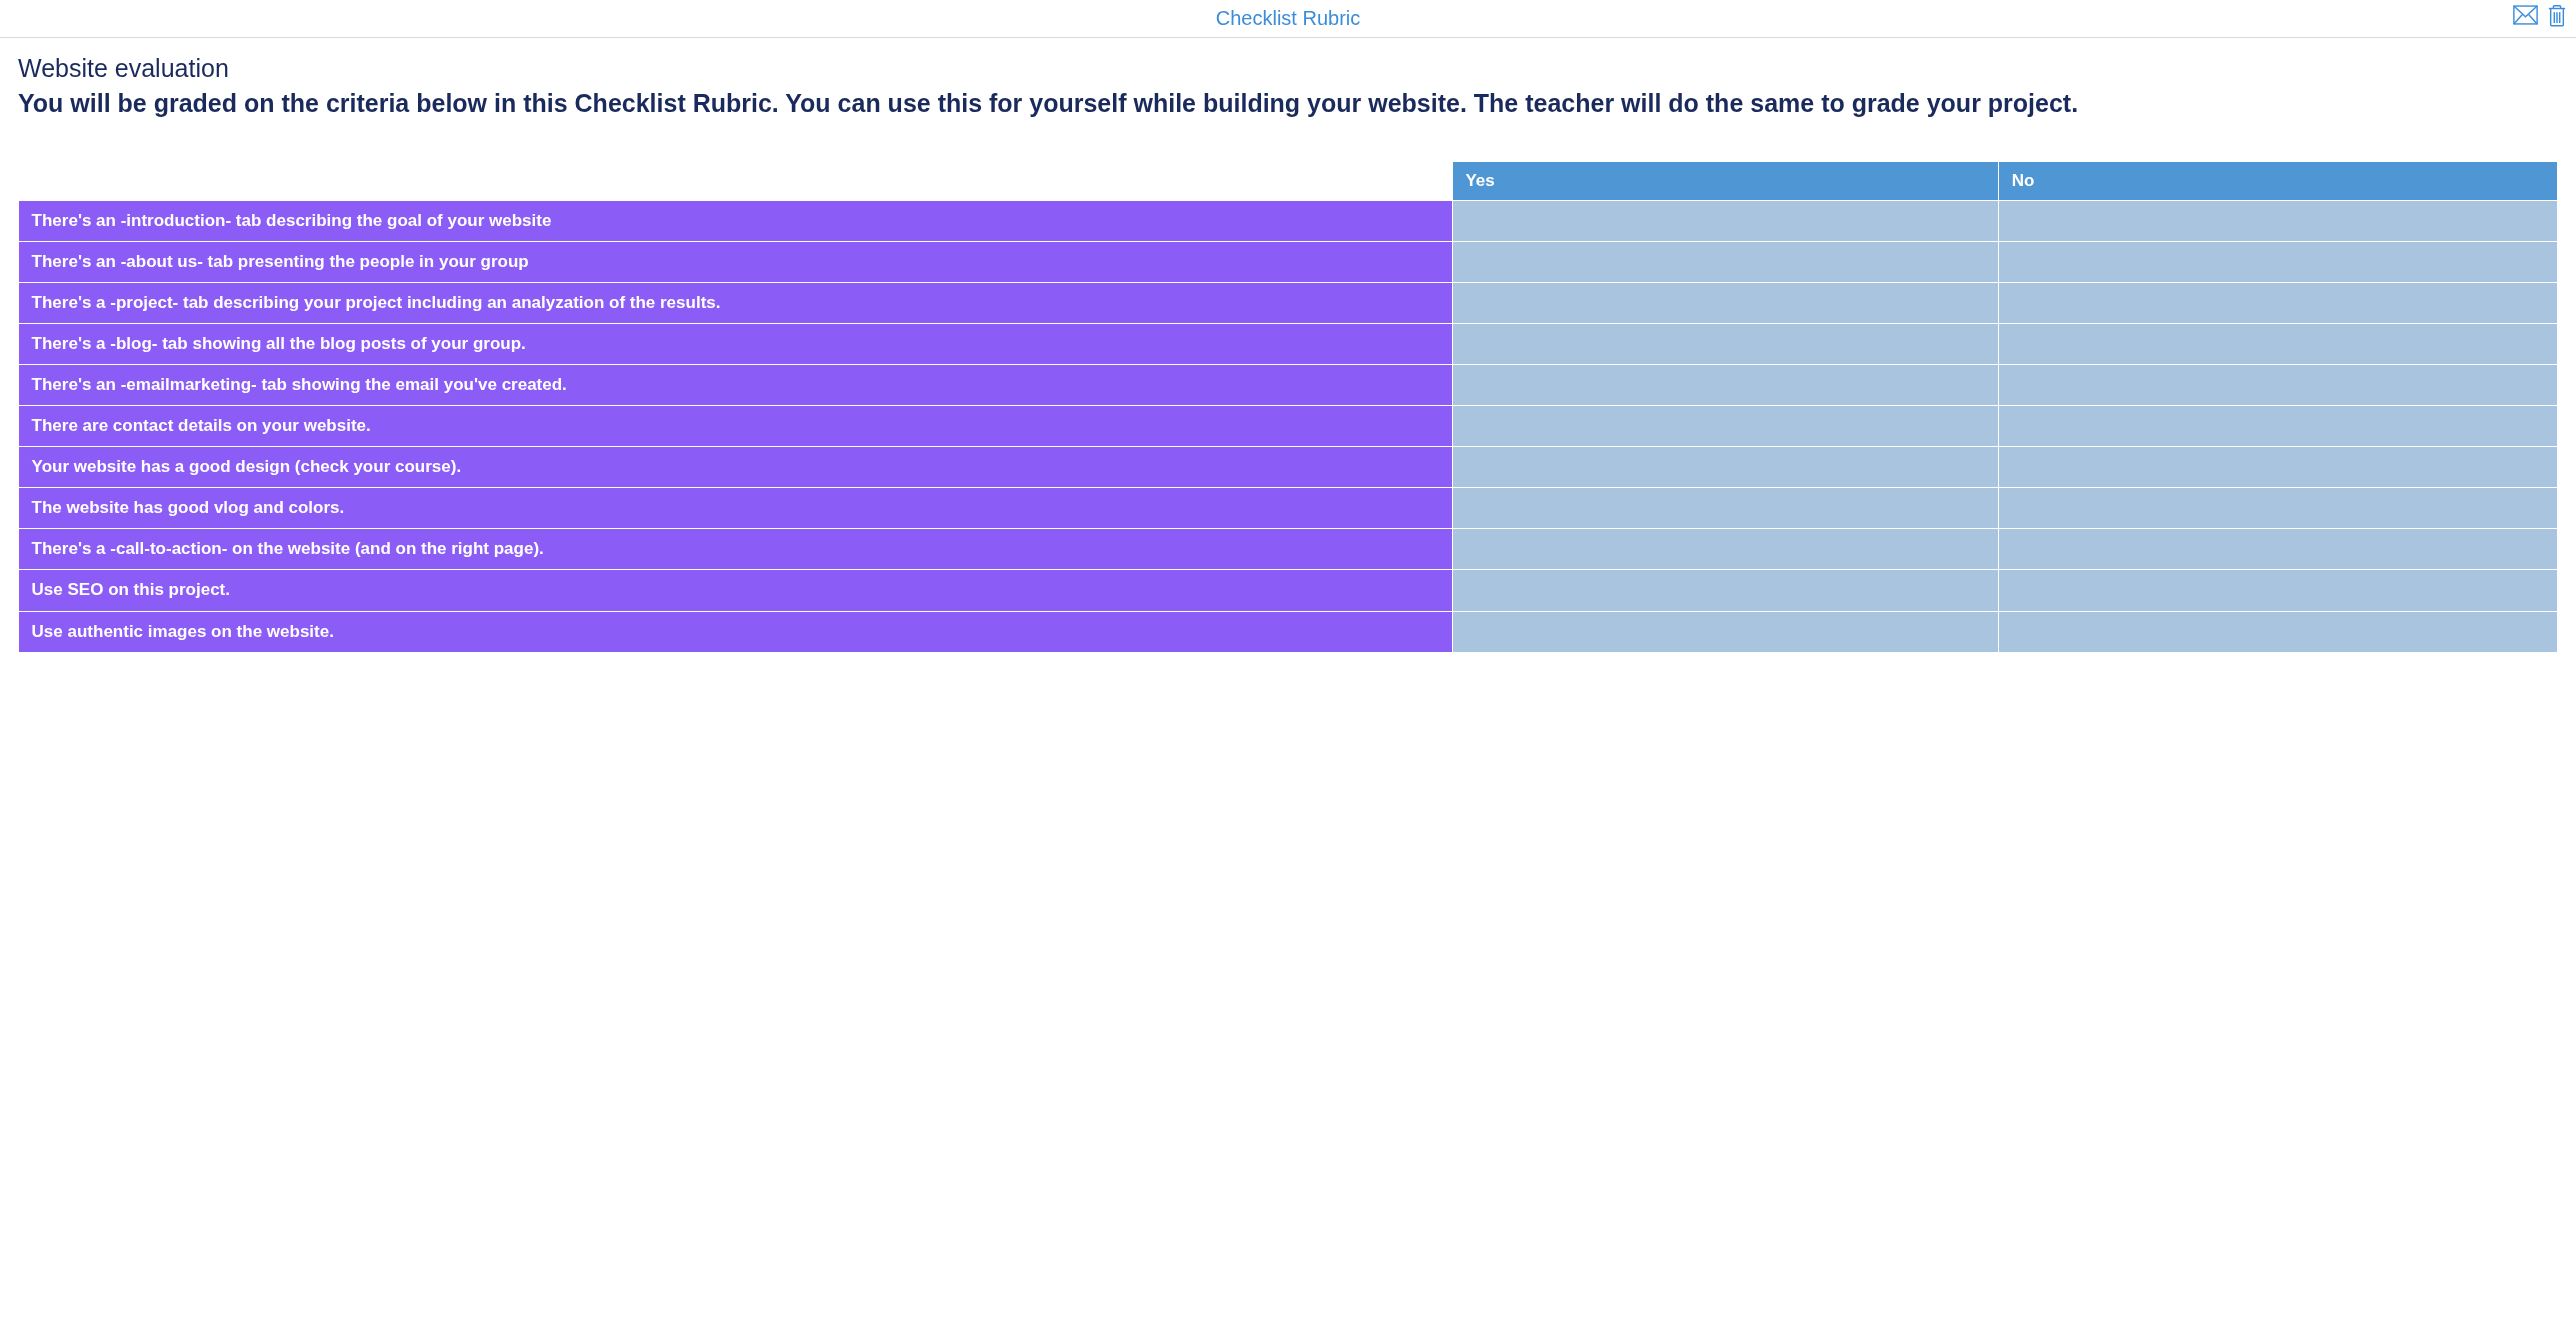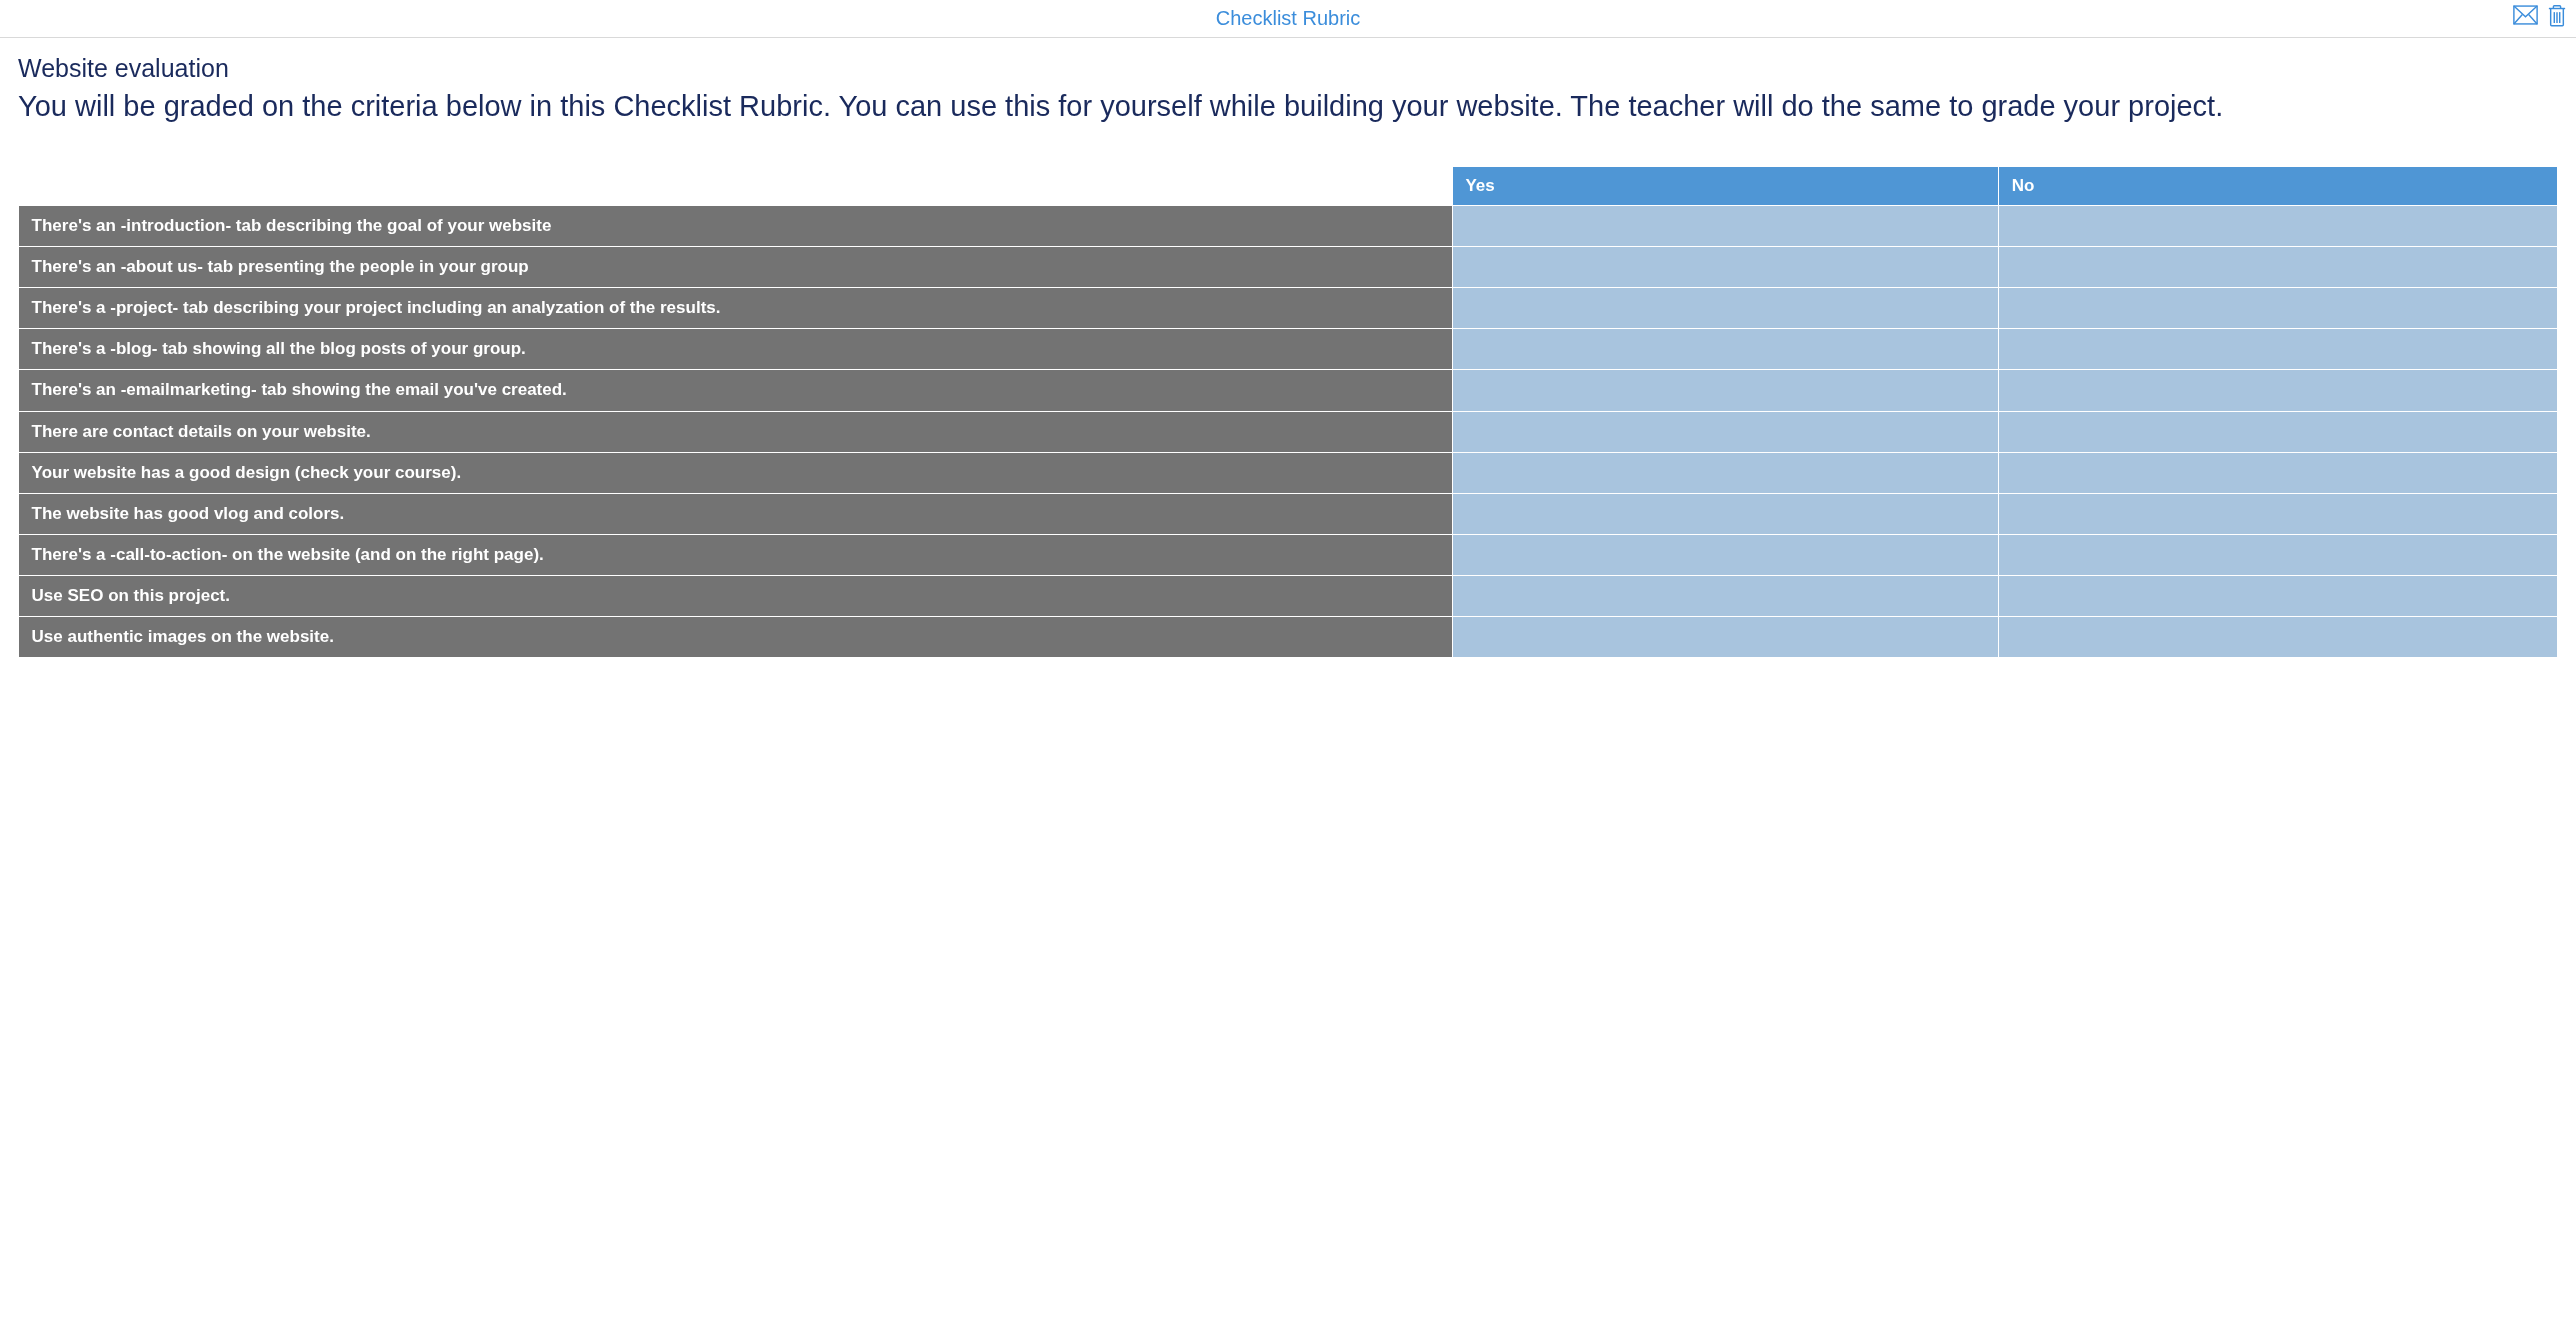--- a/index.html
+++ b/index.html
@@ -46,22 +46,22 @@
   .content {
     padding: 16.3px 18px 27px 18px;
   }
   .main-title {
     font-size: 25px;
     font-weight: 400;
     color: #1a2a5c;
     margin-bottom: 3.6px;
   }
   .main-desc {
-    font-size: 29px;
-    font-weight: 400;
+    font-size: 25px;
+    font-weight: 700;
     color: #1a2a5c;
     line-height: 1.35;
     margin-bottom: 40px;
   }
 
   table.rubric {
     width: 100%;
     border-collapse: separate;
     border-spacing: 1.8px;
     table-layout: fixed;
@@ -77,21 +77,21 @@
     font-weight: 700;
     text-align: left;
     padding: 9px 12.6px;
     height: 38px;
     margin-top: 8px;
   }
   table.rubric th.empty-header {
     background: transparent;
   }
   table.rubric td.criterion {
-    background: #737373;
+    background: #8b5cf6;
     color: #ffffff;
     font-size: 17px;
     font-weight: 700;
     padding: 9px 12.6px;
     line-height: 1.3;
     vertical-align: middle;
   }
   table.rubric td.cell {
     background: #a8c4de;
     cursor: pointer;

